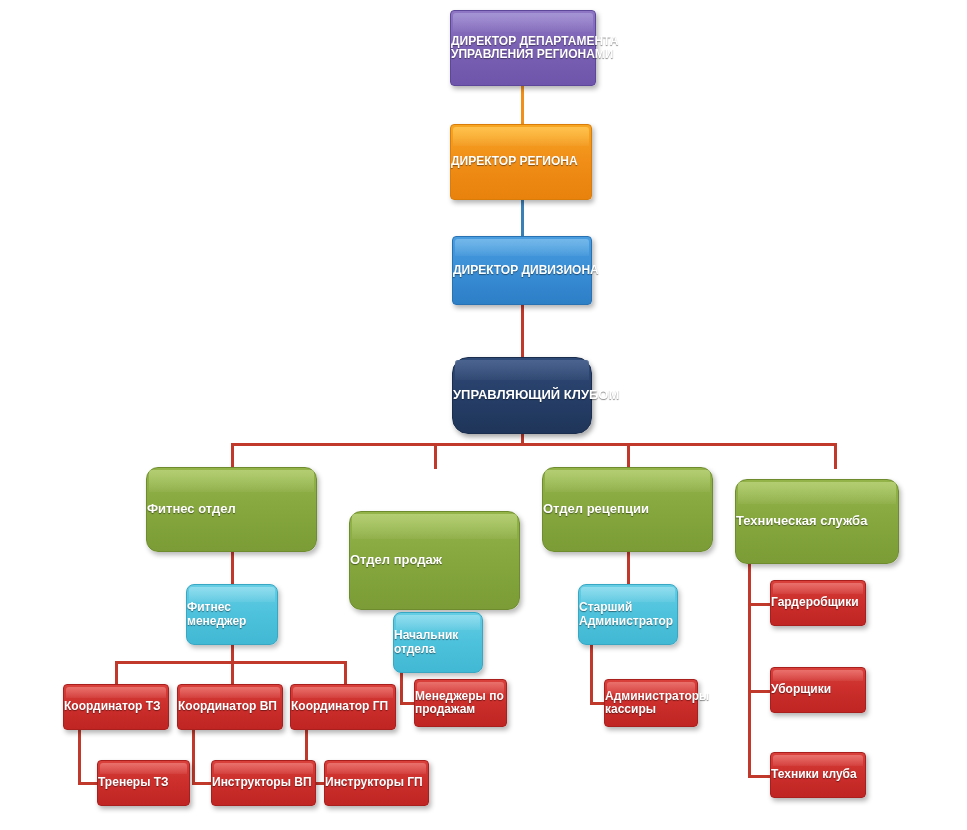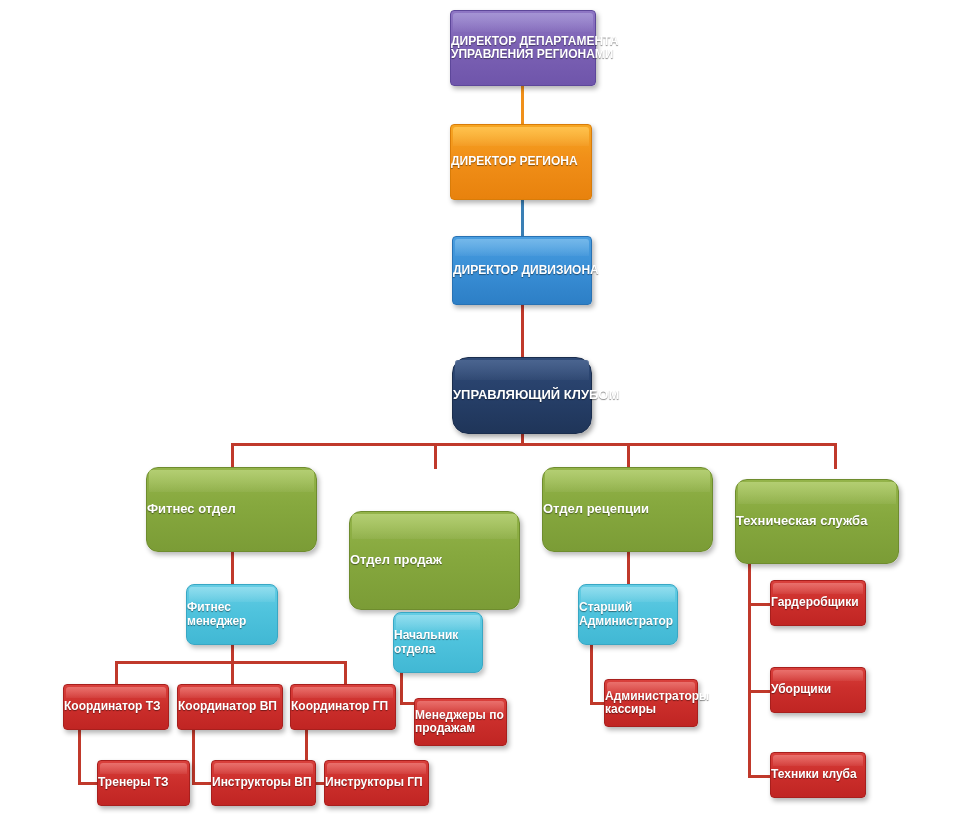--- a/index.html
+++ b/index.html
@@ -206,21 +206,21 @@
 
   <div class="node n-red t12" style="left:63px; top:684px; width:106px; height:46px;">
     <span class="label">Координатор ТЗ</span>
   </div>
   <div class="node n-red t12" style="left:177px; top:684px; width:106px; height:46px;">
     <span class="label">Координатор ВП</span>
   </div>
   <div class="node n-red t12" style="left:290px; top:684px; width:106px; height:46px;">
     <span class="label">Координатор ГП</span>
   </div>
-  <div class="node n-red t12" style="left:414px; top:679px; width:93px; height:48px;margin-top:19px;">
+  <div class="node n-red t12" style="left:414px; top:679px; width:93px; height:48px;">
     <span class="label"><span>Менеджеры по</span><br><span>продажам</span></span>
   </div>
   <div class="node n-red t12" style="left:604px; top:679px; width:94px; height:48px;">
     <span class="label"><span>Администраторы</span><br><span>кассиры</span></span>
   </div>
 
   <div class="node n-red t12" style="left:770px; top:580px; width:96px; height:46px;">
     <span class="label">Гардеробщики</span>
   </div>
   <div class="node n-red t12" style="left:770px; top:667px; width:96px; height:46px;">

